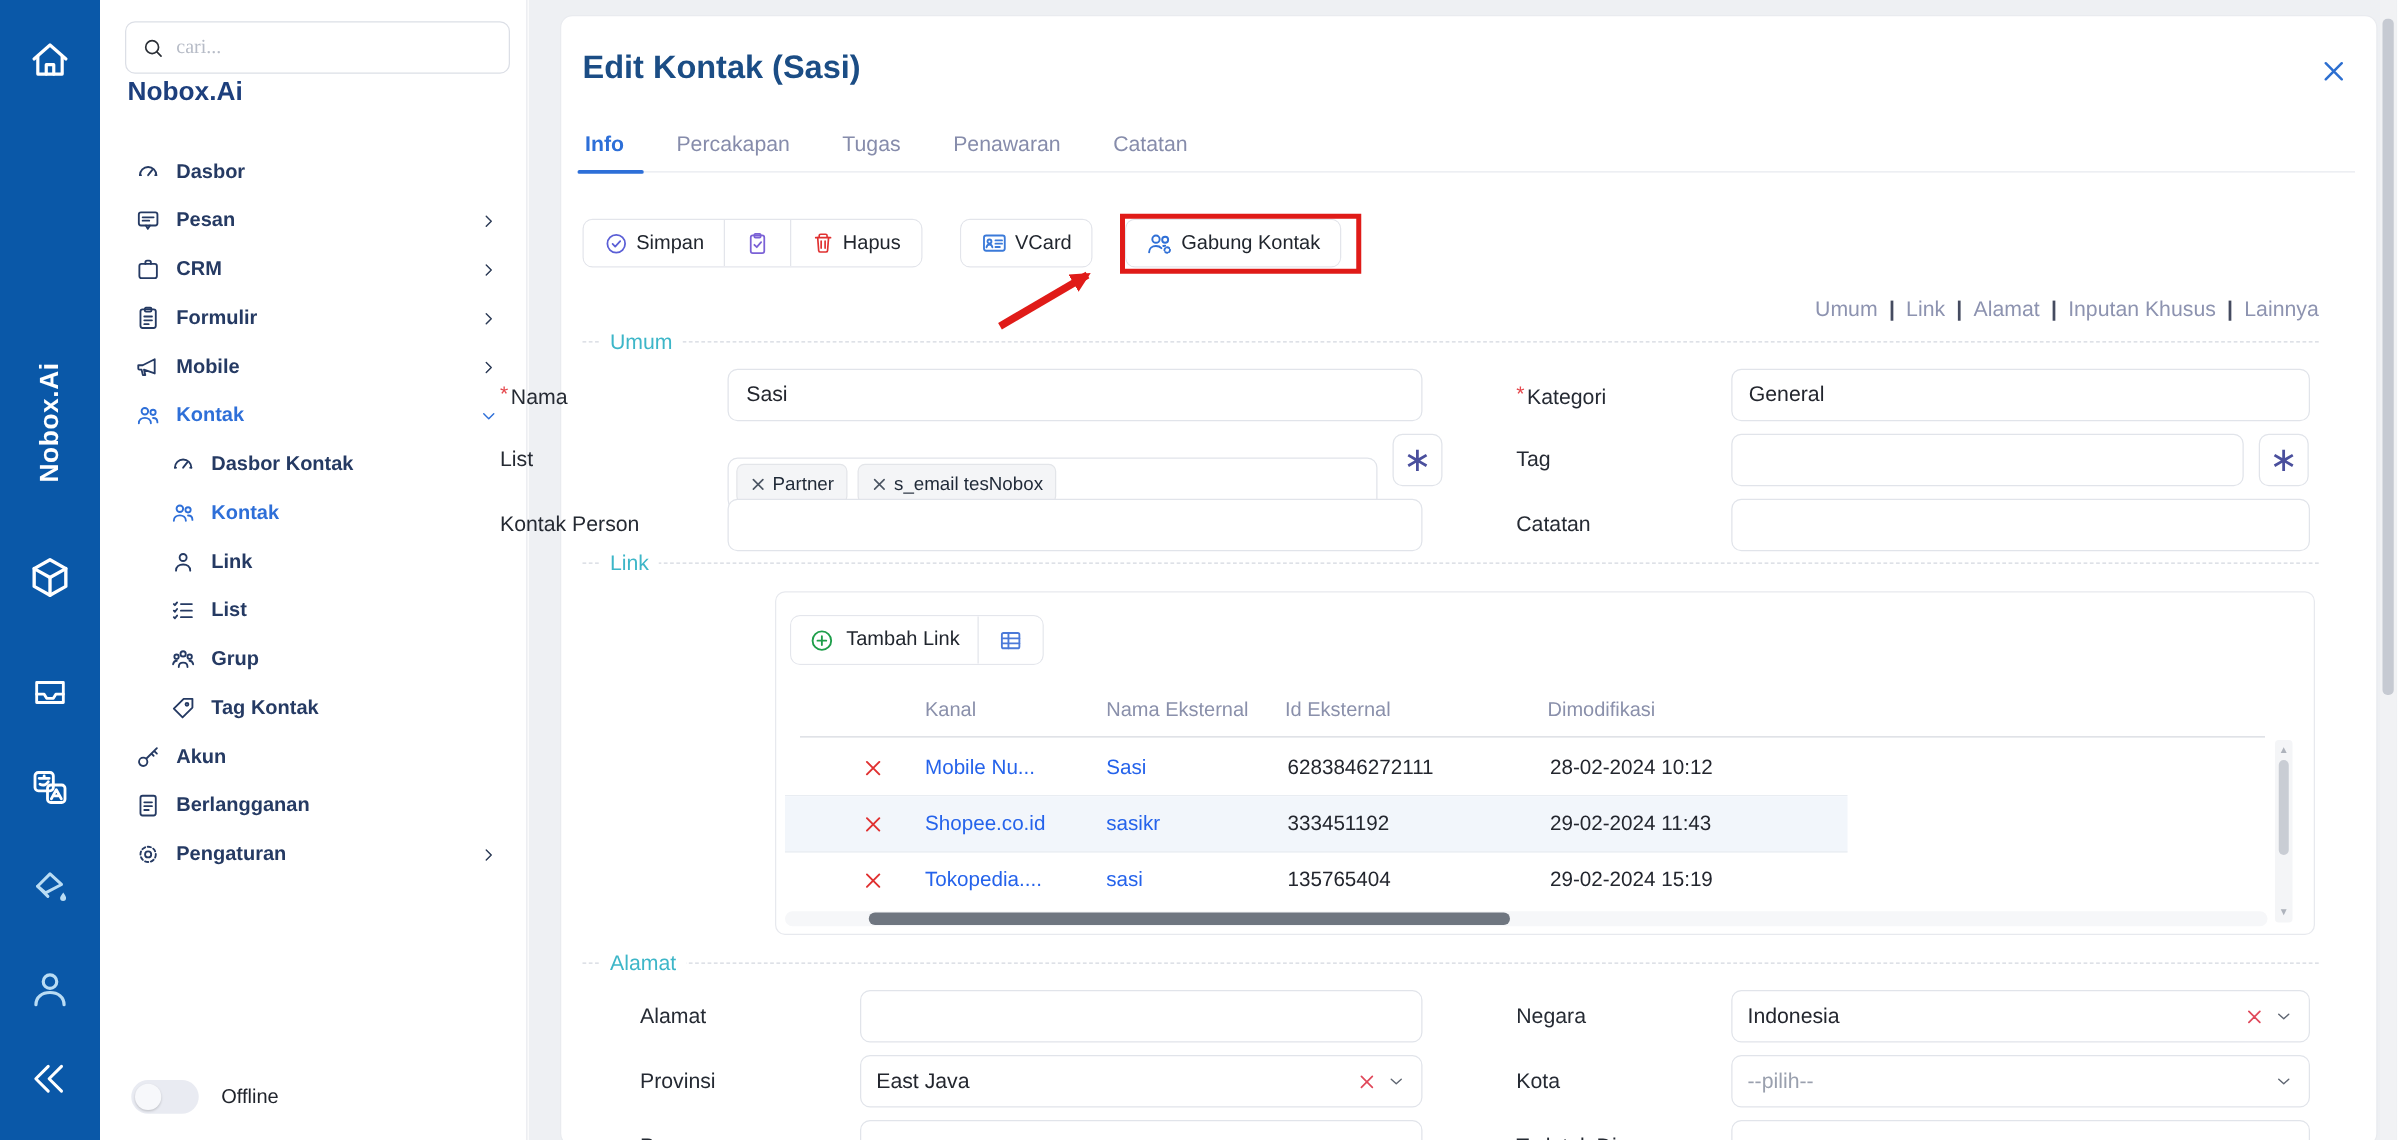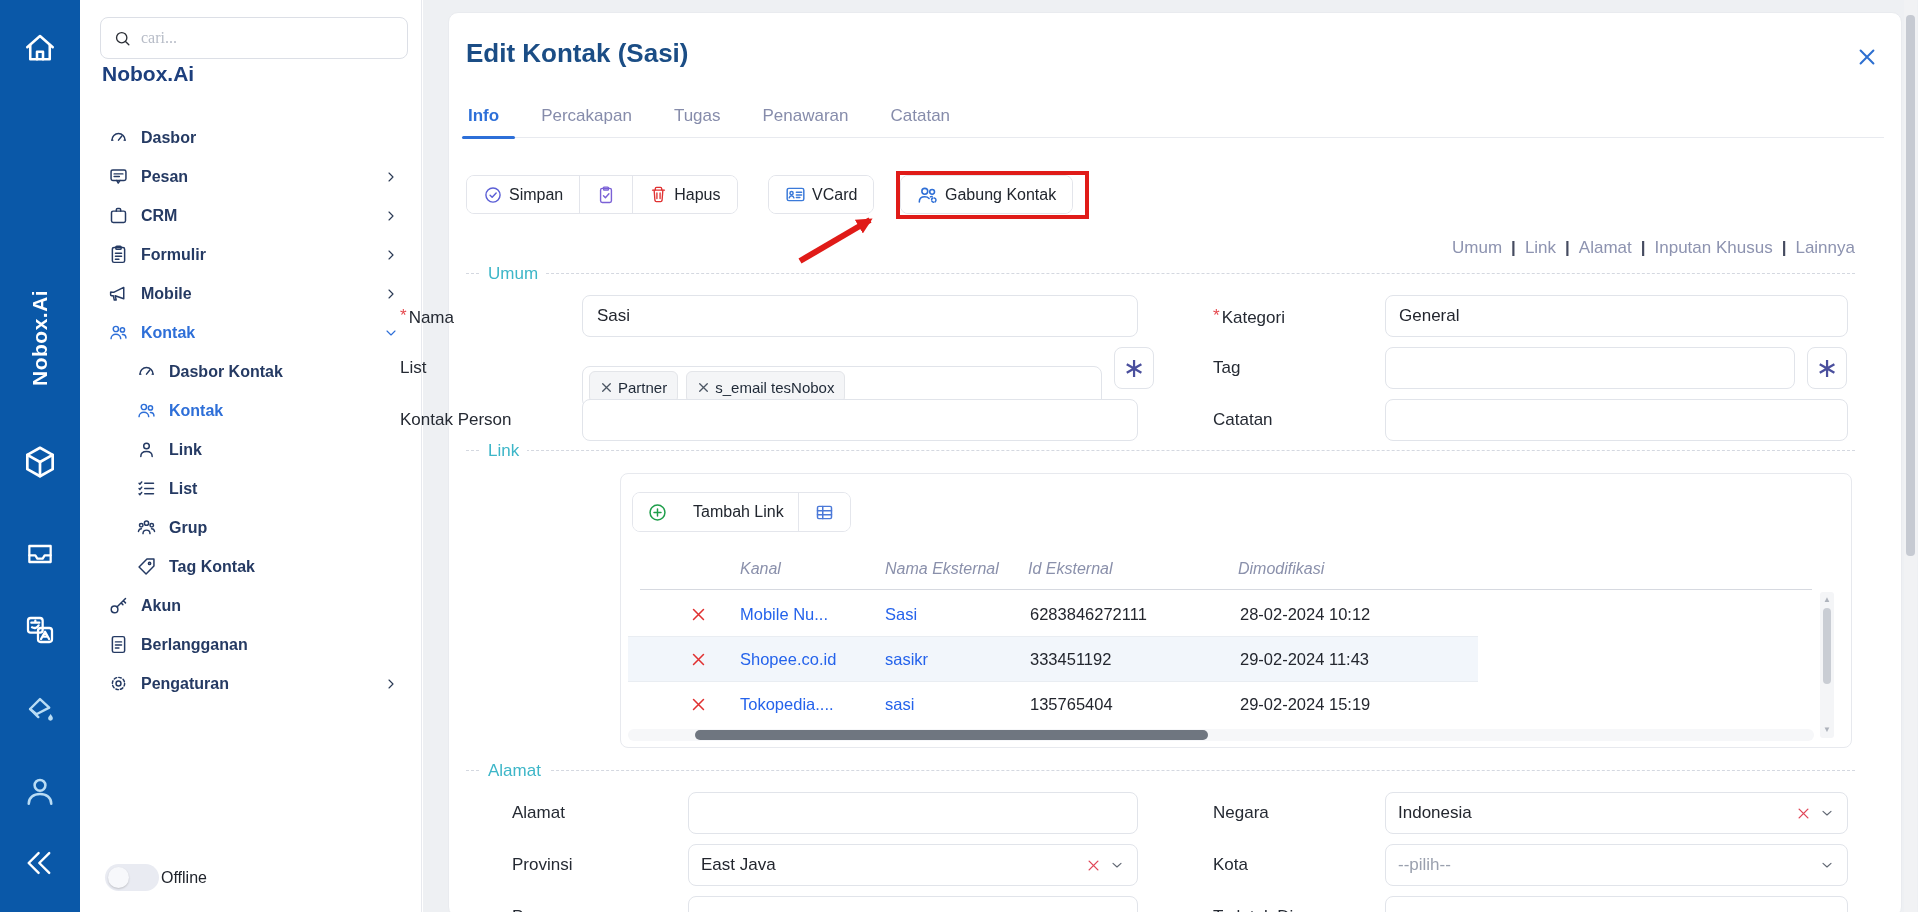--- a/index.html
+++ b/index.html
@@ -33,21 +33,21 @@
   .search-box input::placeholder { color:#b7bcc7; }
   .sb-brand { position:absolute; left:22px; top:62px; font-size:21px; font-weight:bold; color:#1d3f7d; }
   .nav { position:absolute; left:0; top:118px; width:341px; }
   .nav-item { position:relative; height:39px; display:flex; align-items:center; gap:12px; padding-left:28px; cursor:pointer; color:#253a63; font-size:16px; font-weight:bold; }
   .nav-item.sub { padding-left:56px; }
   .nav-item.active { color:#2e6fd8; }
   .nav-item .chev { position:absolute; right:22px; color:#2b3a55; }
   .nav-item.active .chev { color:#2e6fd8; }
   .nav-ic { width:21px; height:21px; flex:0 0 21px; }
 
-  .offline-wrap { position:absolute; left:25px; top:864px; display:flex; align-items:center; gap:2px; }
+  .offline-wrap { position:absolute; left:25px; top:864px; display:flex; align-items:center; gap:18px; }
   .toggle { position:relative; width:54px; height:27px; background:#e9ebf2; border-radius:14px; cursor:pointer; }
   .toggle .knob { position:absolute; left:3px; top:3px; width:21px; height:21px; border-radius:50%; background:#f7f8fb; box-shadow:0 1px 2px rgba(0,0,0,.18); }
   .offline-label { font-size:16px; color:#20242c; }
 
   
   .main-bg { position:absolute; left:423px; top:0; right:0; height:912px; background:#eef0f3; }
   .card { position:absolute; left:448px; top:12px; width:1454px; height:905px; background:#fff; border:1px solid #e9ebef; border-radius:10px; }
 
   .page-title { position:absolute; left:466px; top:38px; font-size:26px; font-weight:bold; color:#1b4d85; }
   .close-btn { position:absolute; left:1852px; top:42px; width:30px; height:30px; display:flex; align-items:center; justify-content:center; cursor:pointer; color:#2d6fd0; }
@@ -83,23 +83,23 @@
   .selbox .ph { color:#9aa0ae; }
   .sel-ics { display:flex; align-items:center; gap:8px; }
   .ast-btn { position:absolute; width:40px; height:42px; border:1px solid #e1e4ea; border-radius:8px; background:#fff; color:#4a4f9d; font-size:27px; line-height:40px; text-align:center; cursor:pointer; }
   .chips { position:absolute; height:42px; border:1px solid #e1e4ea; border-radius:8px; background:#fff; display:flex; align-items:center; gap:8px; padding:0 6px; }
   .chip { display:flex; align-items:center; gap:5px; background:#f4f5f7; border:1px solid #e3e5e9; border-radius:6px; height:32px; padding:0 10px; font-size:15px; color:#1f2937; cursor:default; }
   .chip .x { color:#4b5563; cursor:pointer; }
 
   
   .table-card { position:absolute; left:620px; top:473px; width:1232px; height:275px; border:1px solid #e7e9ee; border-radius:8px; background:#fff; }
   .add-group { position:absolute; left:632px; top:492px; height:40px; display:flex; border:1px solid #e4e6ec; border-radius:8px; overflow:hidden; background:#fff; }
-  .add-btn { display:flex; align-items:center; gap:25px; padding:0 14px; font-size:16px; color:#21262e; background:#fff; border:none; cursor:pointer; font-family:inherit; }
+  .add-btn { display:flex; align-items:center; gap:9px; padding:0 14px; font-size:16px; color:#21262e; background:#fff; border:none; cursor:pointer; font-family:inherit; }
   .grid-btn { display:flex; align-items:center; justify-content:center; width:52px; background:#fff; border:none; border-left:1px solid #e4e6ec; color:#4b79d8; cursor:pointer; }
-  .th { position:absolute; top:560px; font-size:16px; color:#8a90ab;font-style:italic; }
+  .th { position:absolute; top:560px; font-size:16px; color:#8a90ab; }
   .thead-line { position:absolute; left:640px; top:589px; width:1172px; border-top:1px solid #d6d9e0; }
   .trow { position:absolute; left:628px; width:850px; height:45px; }
   .trow.stripe { background:#f2f6fb; }
   .trow .cell { position:absolute; top:0; line-height:45px; font-size:16.5px; white-space:nowrap; overflow:hidden; text-overflow:ellipsis; }
   .cell.link { color:#2563eb; cursor:pointer; }
   .cell.dark { color:#23262e; }
   .row-x { position:absolute; left:62px; top:14px; width:17px; height:17px; color:#e03131; cursor:pointer; }
   .rowline { border-bottom:1px solid #e9edf2; }
 
   .vscroll { position:absolute; left:1820px; top:592px; width:14px; height:146px; background:#f4f5f7; border-radius:3px; }

